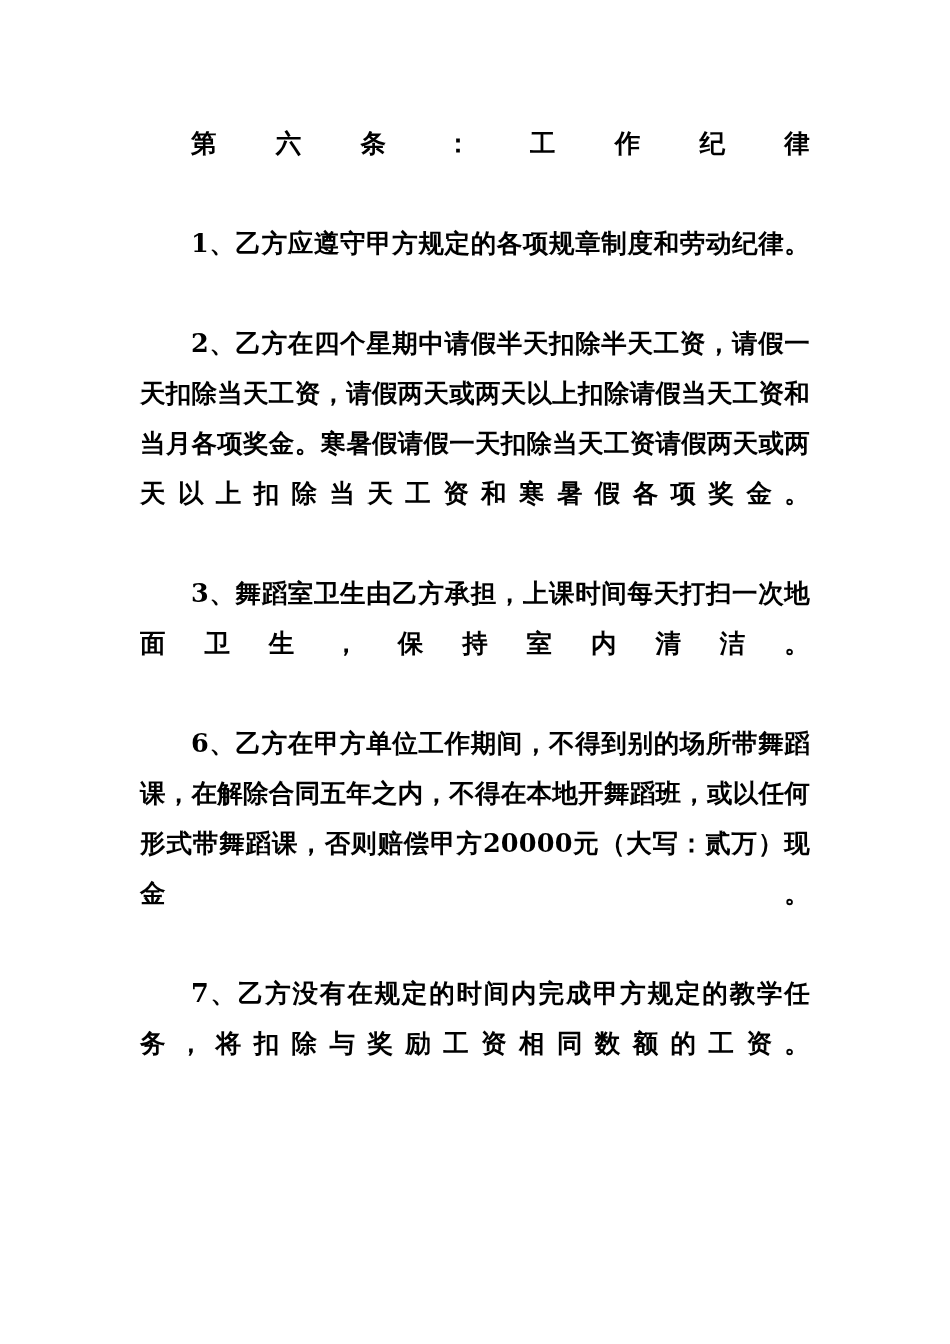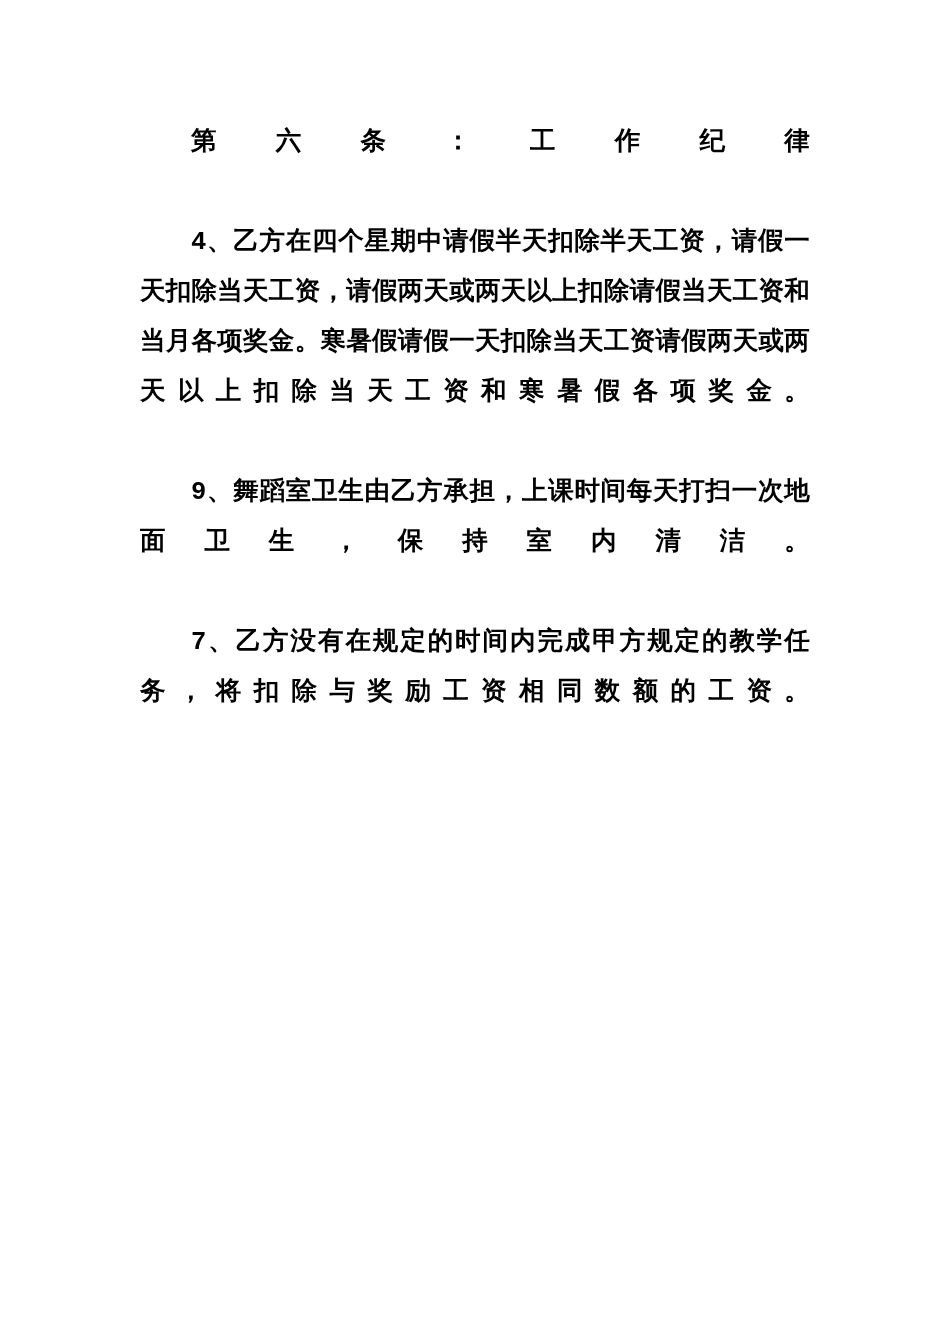--- a/index.html
+++ b/index.html
@@ -30,45 +30,46 @@
     margin: 0 0 0 0;
     padding: 0;
     font-size: 25.5px;
     line-height: 50px;
     text-align: justify;
     text-justify: inter-character;
     letter-spacing: 0.2px;
     font-weight: 700;
     text-indent: 2em;
     word-break: break-all;
-    font-family: Liberation Mono, monospace;
   }
   .para.heading {
     text-indent: 2em;
     font-weight: 700;
   }
   
   .para::after {
     content: "";
     display: inline-block;
     width: 100%;
   }
 </style>
 </head>
 <body>
 
 <div class="page">
   <div class="doc-body">
 
     <p class="para heading">第六条：工作纪律</p>
 
+    <p class="para">1、乙方应遵守甲方规定的各项规章制度和劳动纪律。</p>
 
-    <p class="para">4、乙方在四个星期中请假半天扣除半天工资，请假一天扣除当天工资，请假两天或两天以上扣除请假当天工资和当月各项奖金。寒暑假请假一天扣除当天工资请假两天或两天以上扣除当天工资和寒暑假各项奖金。</p>
+    <p class="para">2、乙方在四个星期中请假半天扣除半天工资，请假一天扣除当天工资，请假两天或两天以上扣除请假当天工资和当月各项奖金。寒暑假请假一天扣除当天工资请假两天或两天以上扣除当天工资和寒暑假各项奖金。</p>
 
 
 
-    <p class="para">9、舞蹈室卫生由乙方承担，上课时间每天打扫一次地面卫生，保持室内清洁。</p>
+    <p class="para">3、舞蹈室卫生由乙方承担，上课时间每天打扫一次地面卫生，保持室内清洁。</p>
 
+    <p class="para">6、乙方在甲方单位工作期间，不得到别的场所带舞蹈课，在解除合同五年之内，不得在本地开舞蹈班，或以任何形式带舞蹈课，否则赔偿甲方20000元（大写：贰万）现金。</p>
 
     <p class="para">7、乙方没有在规定的时间内完成甲方规定的教学任务，将扣除与奖励工资相同数额的工资。</p>
 
   </div>
 </div>
 
 </body></html>

